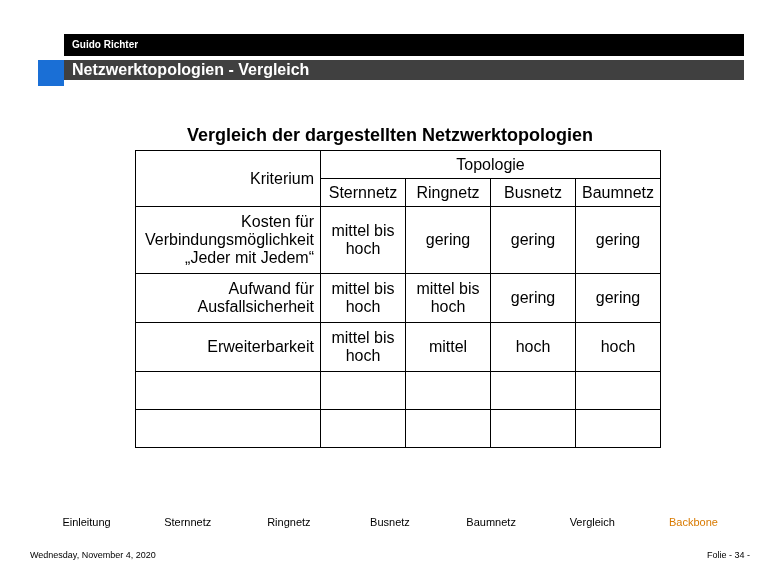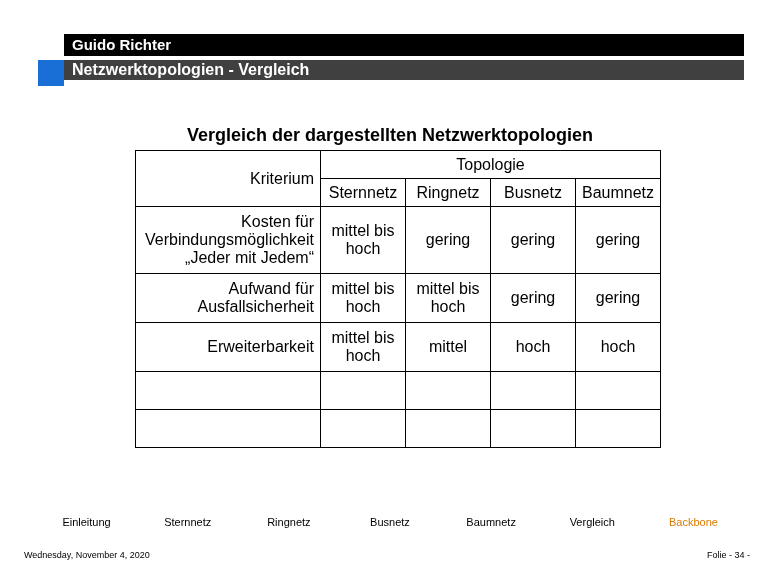--- a/index.html
+++ b/index.html
@@ -24,21 +24,21 @@
     background: #1a6fd6;
   }
   .black-bar {
     position: absolute;
     left: 64px;
     top: 34px;
     right: 36px;
     height: 22px;
     background: #000000;
     color: #ffffff;
-    font-size: 15px;
+    font-size: 10px;
     font-weight: bold;
     line-height: 22px;
     padding-left: 8px;
   }
   .blue-bar {
     position: absolute;
     left: 64px;
     top: 60px;
     right: 36px;
     height: 20px;
@@ -100,21 +100,21 @@
     justify-content: space-between;
     font-size: 11px;
     color: #000000;
   }
   .nav-item { flex: 1; text-align: center; }
   .nav-backbone { color: #d97a00; }
 
   .footer {
     position: absolute;
     bottom: 10px;
-    left: 24px;
+    left: 30px;
     right: 30px;
     display: flex;
     justify-content: space-between;
     font-size: 9px;
     color: #000000;
   }
 </style>
 </head>
 <body>
 

